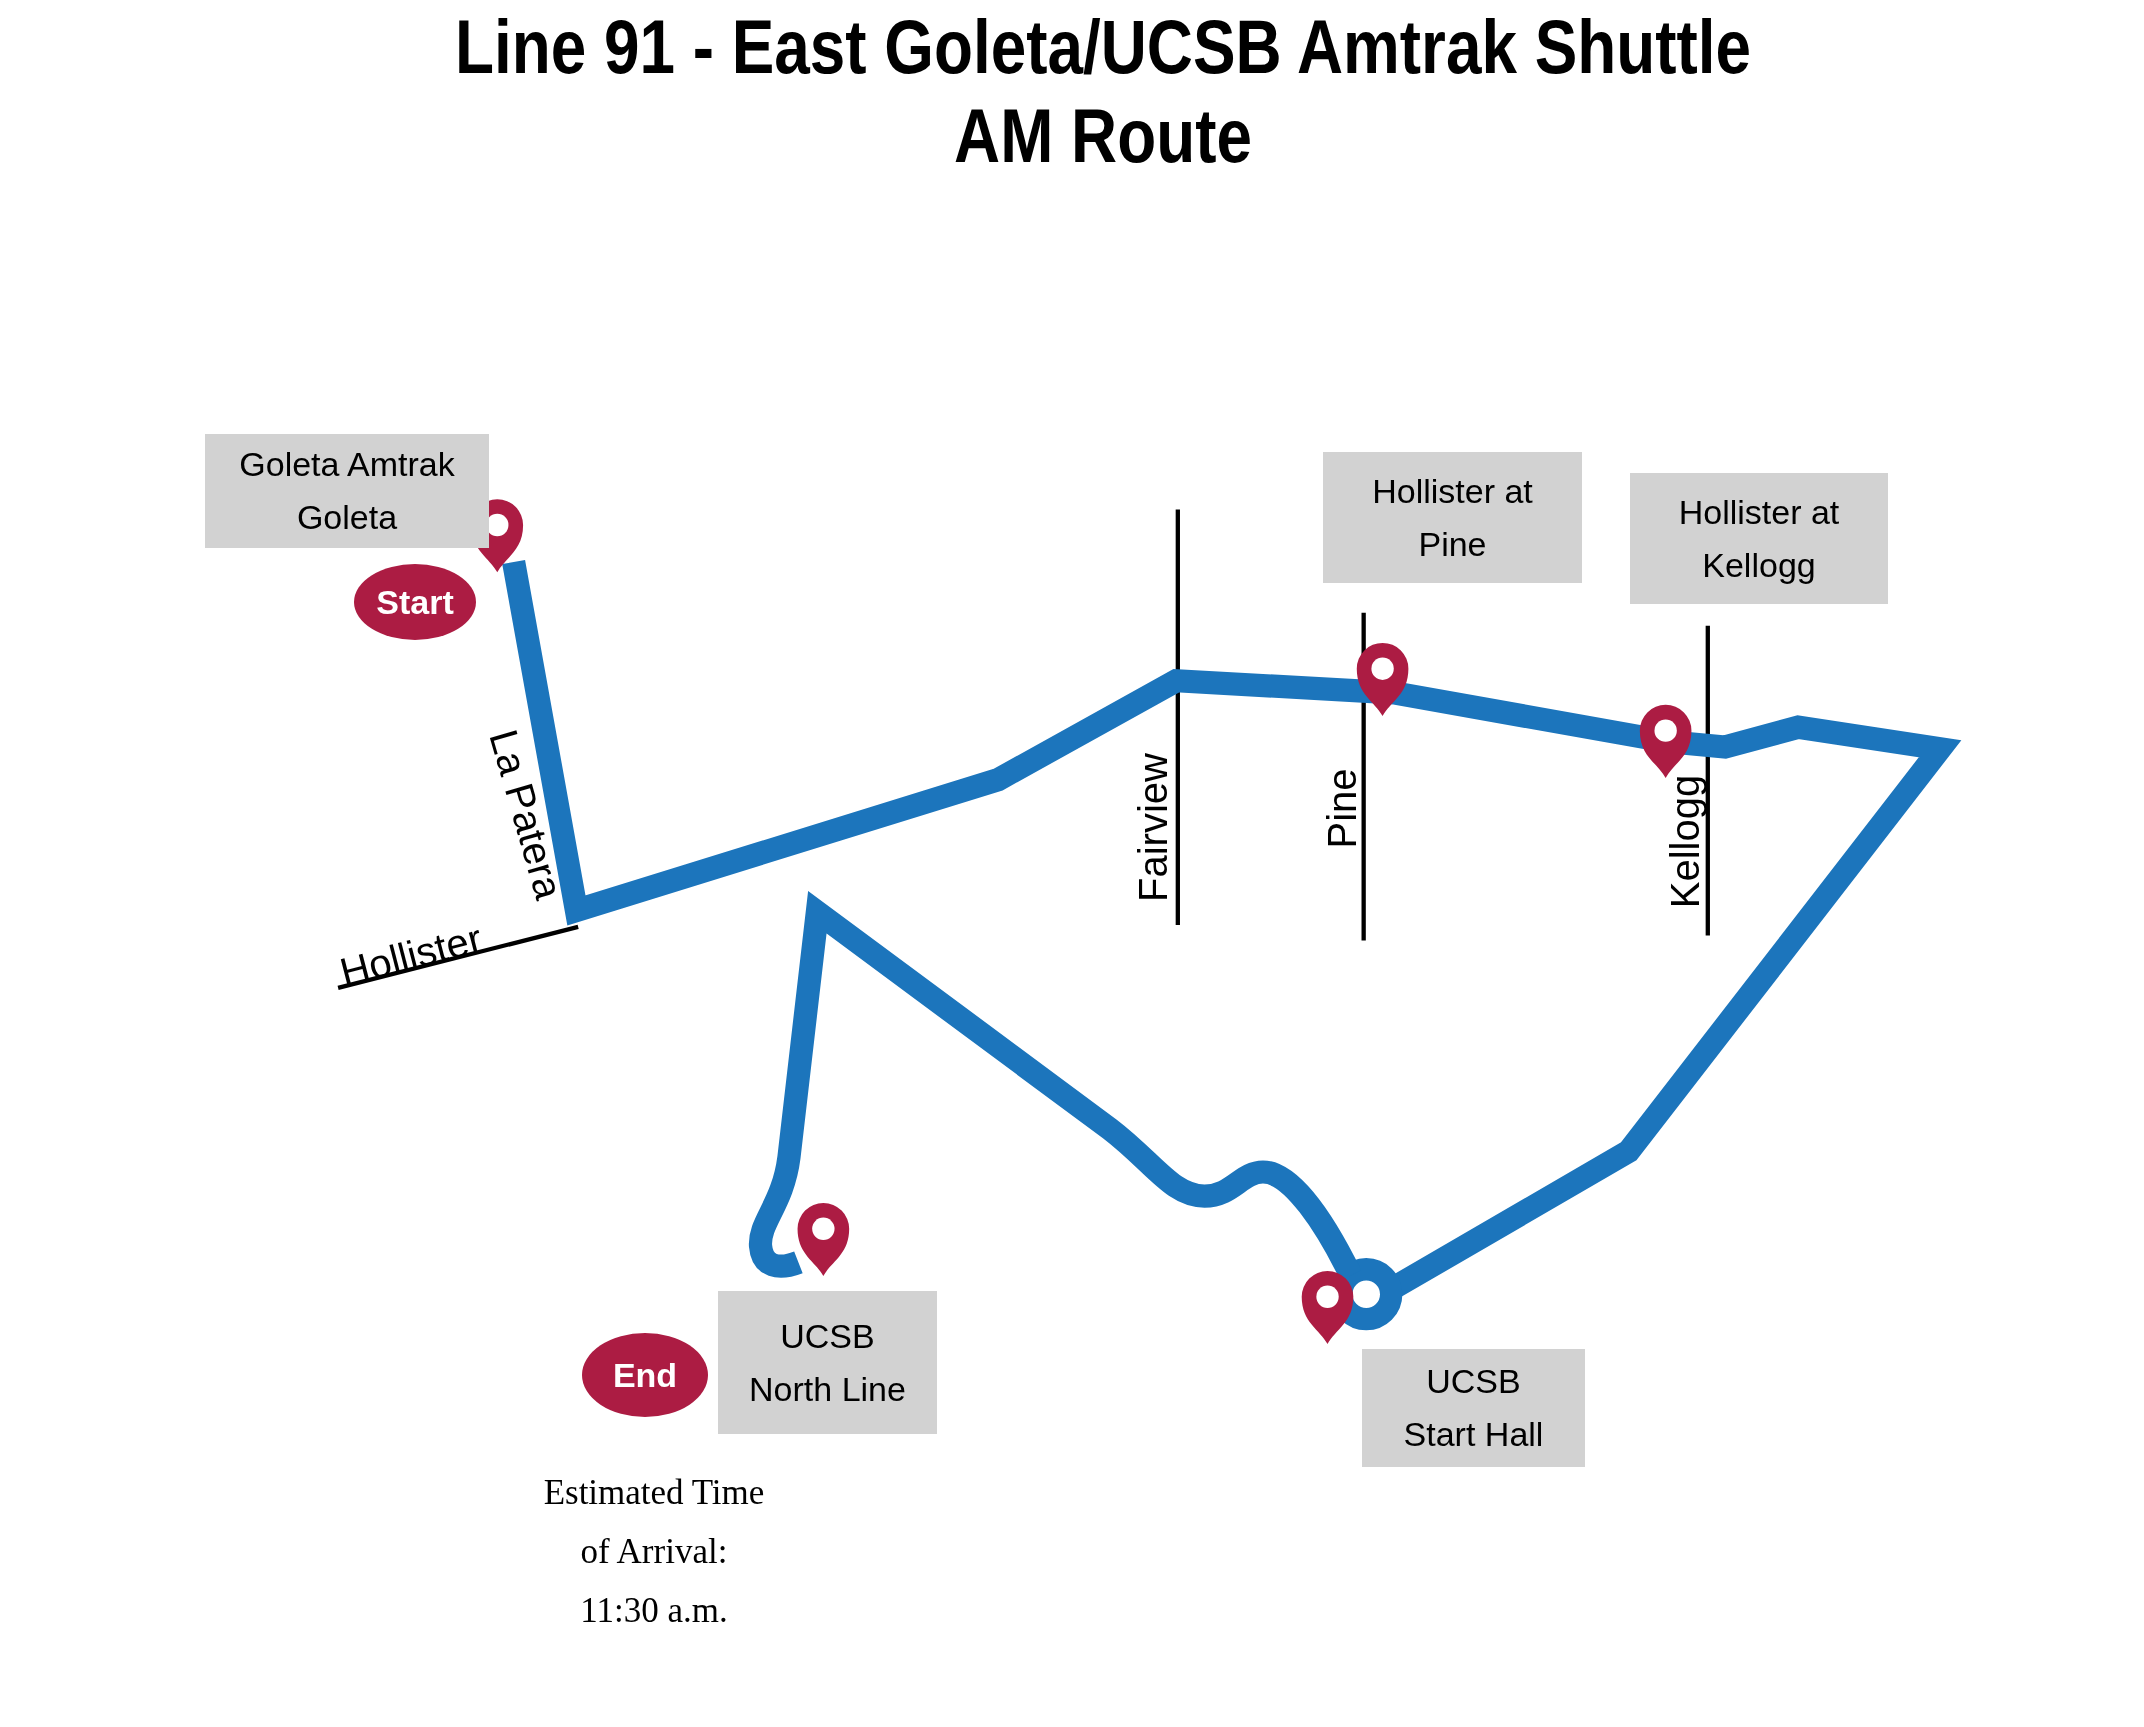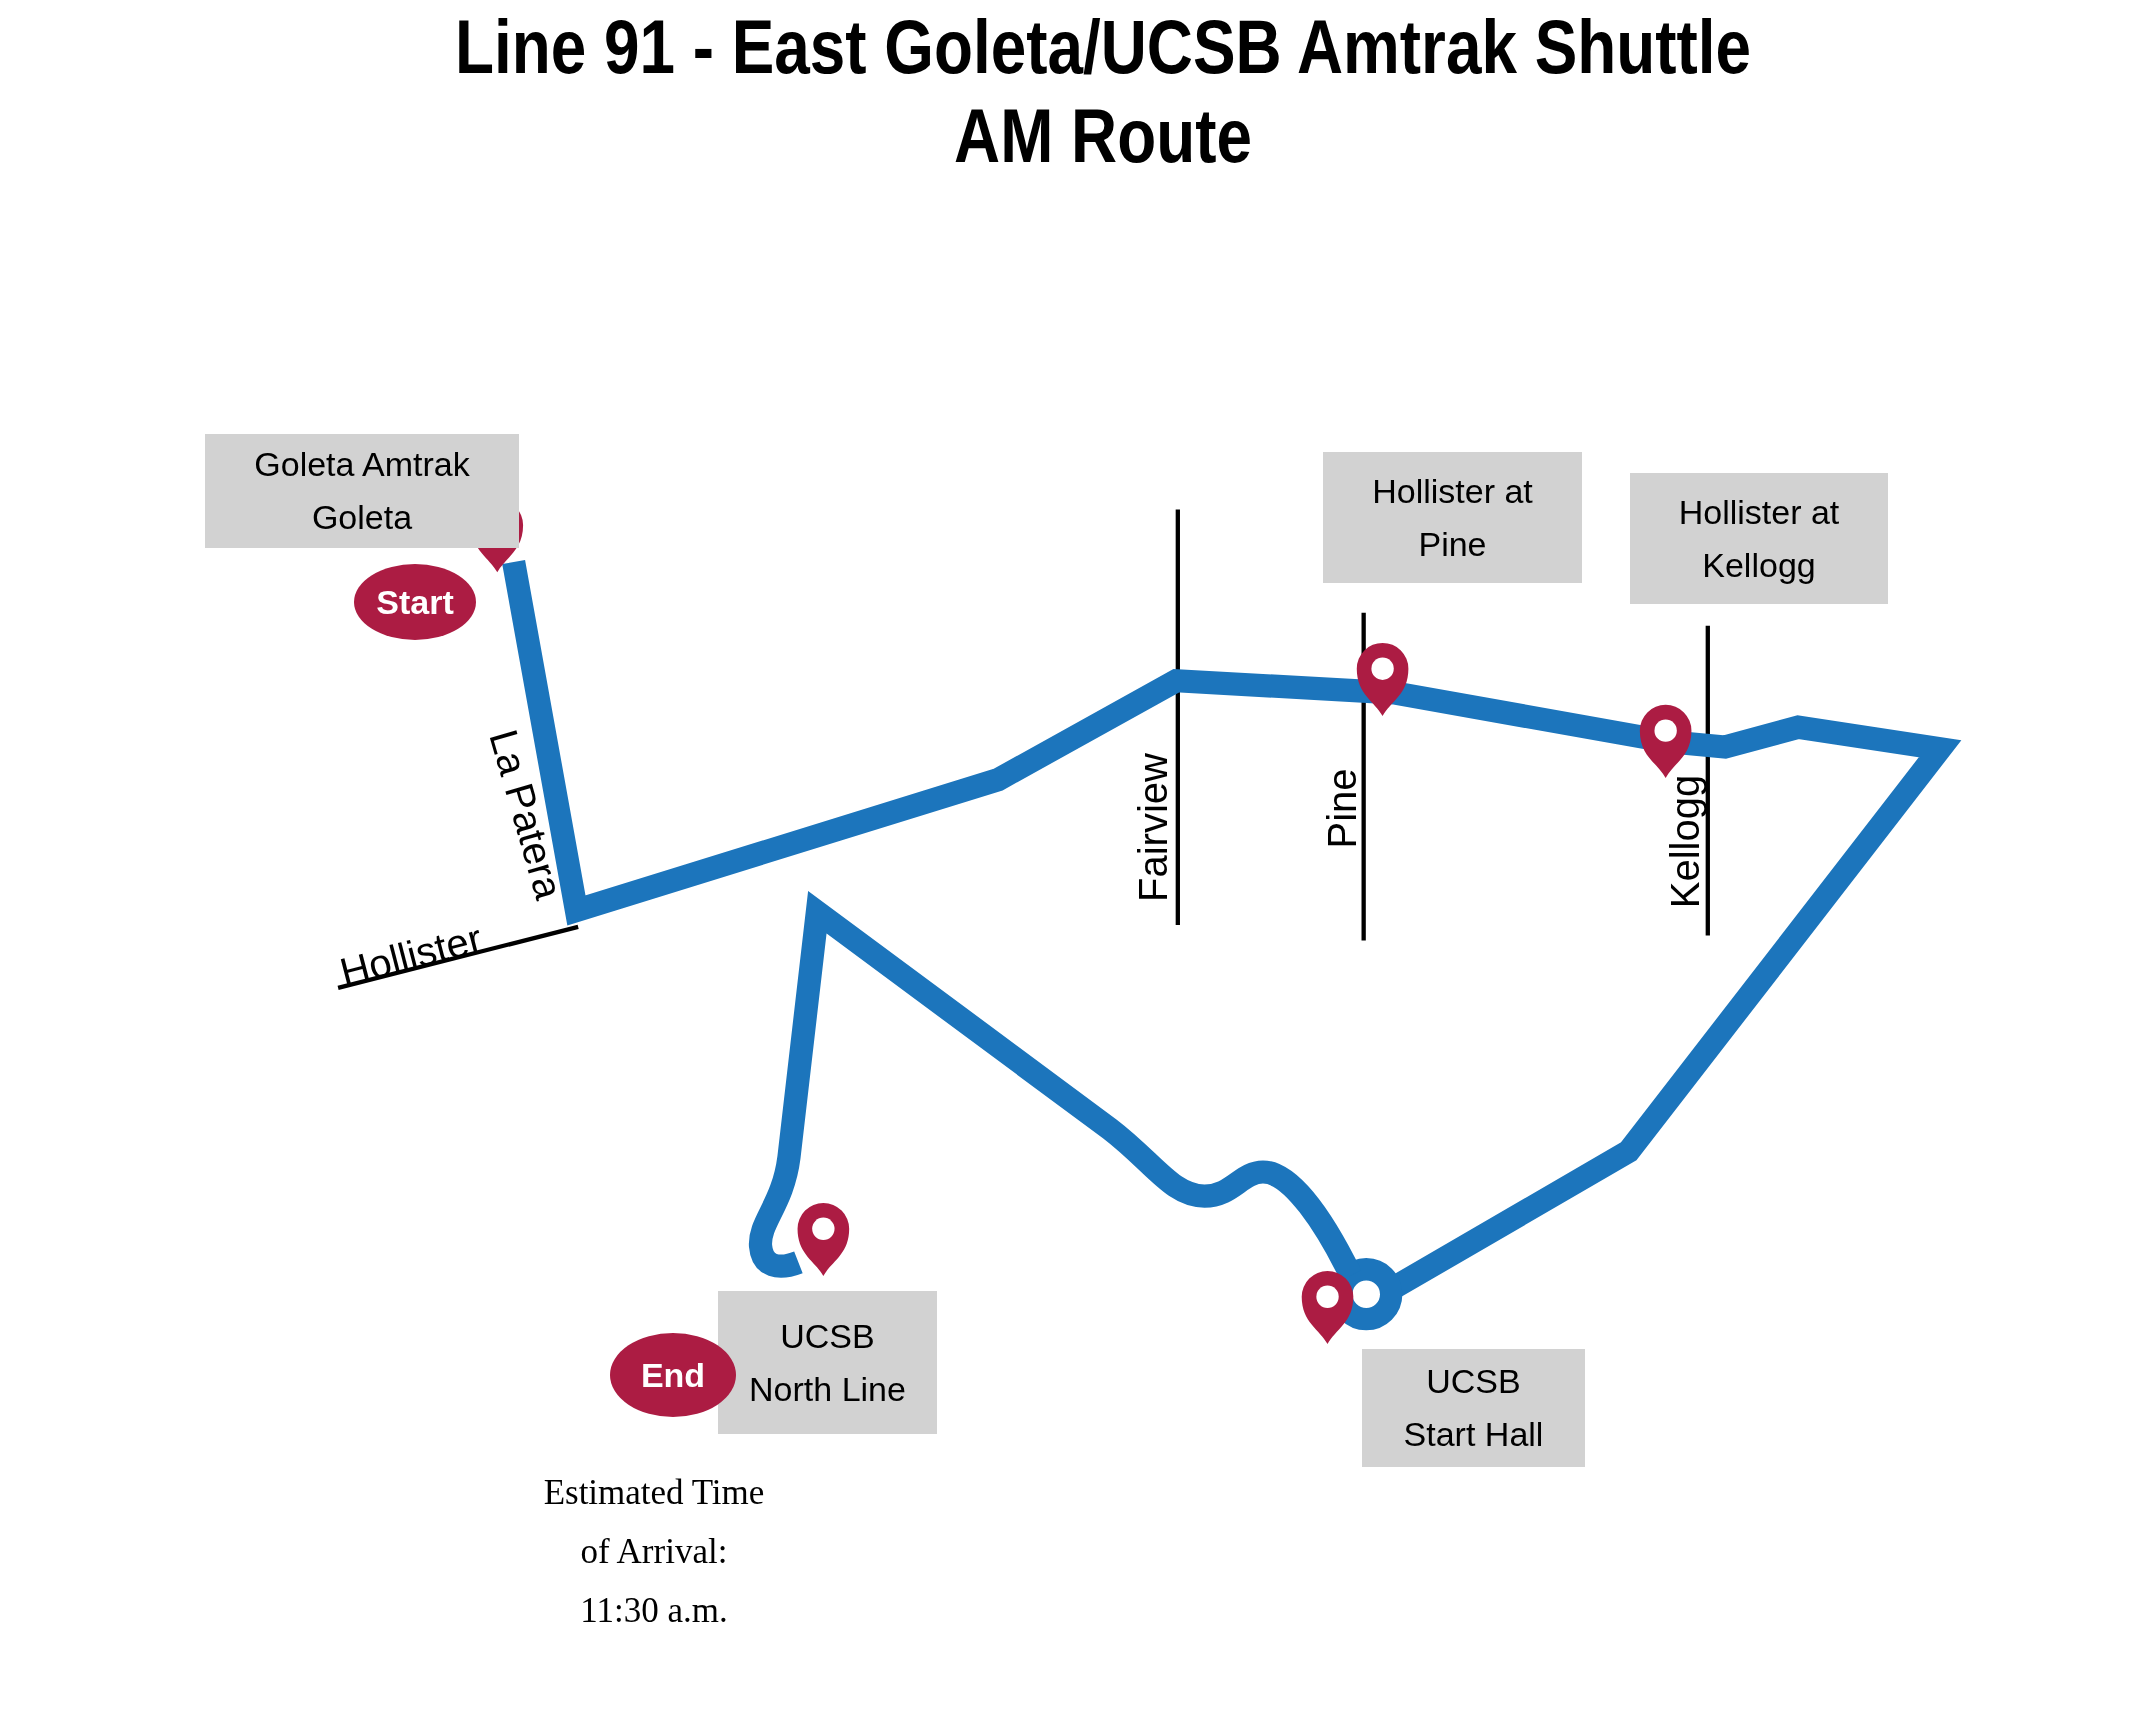--- a/index.html
+++ b/index.html
@@ -15,21 +15,21 @@
   .pin-hole{fill:#ffffff;}
 
   .title{position:absolute;left:0;top:1.7px;width:100%;text-align:center;font-weight:bold;margin-left:31px;}
   .title .tline{font-size:76px;line-height:89px;transform:scaleX(0.84);transform-origin:50% 50%;white-space:nowrap;}
 
   .box{
     position:absolute;background:var(--label_bg,#D2D2D2);
     display:flex;flex-direction:column;align-items:center;justify-content:center;
     text-align:center;font-size:34px;line-height:53px;white-space:nowrap;
   }
-  .box-goleta{left:205px;top:434px;width:314px;height:114px;}
+  .box-goleta{left:205px;top:434px;width:284px;height:114px;}
   .box-pine{left:1323px;top:452px;width:259px;height:131px;}
   .box-kellogg{left:1630px;top:473px;width:258px;height:131px;}
   .box-northhall{left:718px;top:1291px;width:219px;height:143px;}
   .box-elings{left:1362px;top:1349px;width:223px;height:118px;}
 
   .street{
     position:absolute;width:258px;height:45px;
     display:flex;align-items:center;justify-content:center;
     font-size:40px;white-space:nowrap;
   }
@@ -38,21 +38,21 @@
   .street-fairview{left:1024px;top:805px;transform:rotate(-90deg);}
   .street-pine{left:1213px;top:786px;transform:rotate(-90deg);}
   .street-kellogg{left:1556px;top:819px;transform:rotate(-90deg);}
 
   .oval{
     position:absolute;border-radius:50%;background:var(--marker,#AC1C43);
     color:var(--badge_text,#fff);display:flex;align-items:center;justify-content:center;
     font-size:34px;font-weight:bold;
   }
   .oval-start{left:354px;top:564px;width:122px;height:76px;}
-  .oval-end{left:610px;top:1333px;width:126px;height:84px;text-align:right;}
+  .oval-end{left:582px;top:1333px;width:126px;height:84px;text-align:right;}
 
   .eta{
     position:absolute;left:482px;top:1463px;width:344px;
     text-align:center;font-size:35px;line-height:59px;font-family:Liberation Serif, serif;
   }
 </style>
 </head>
 <body>
 
 <div class="canvas">

